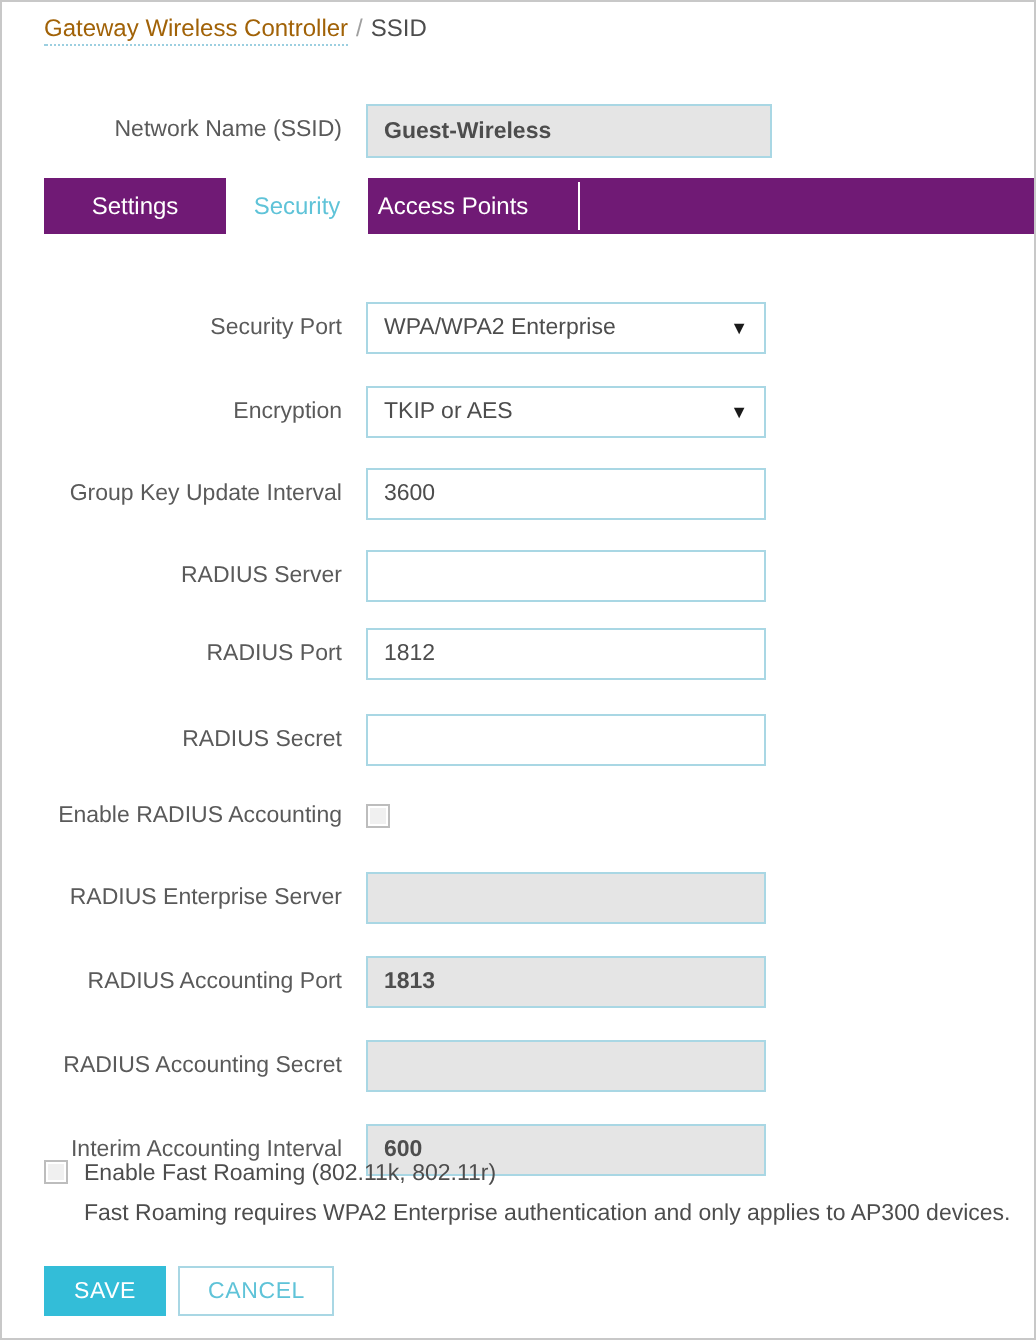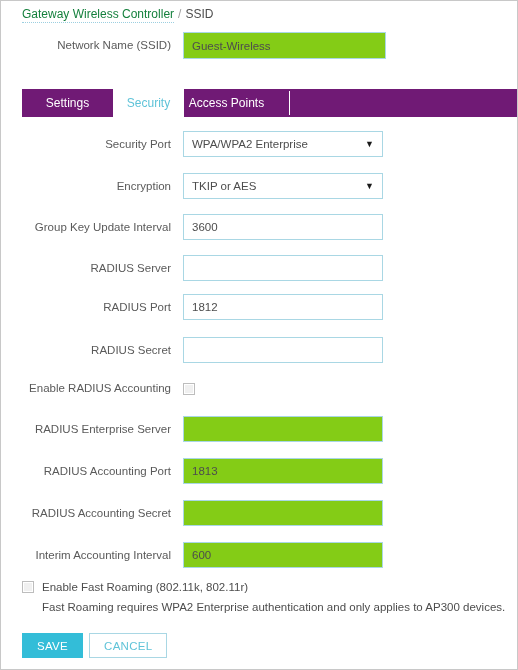--- a/index.html
+++ b/index.html
@@ -23,39 +23,40 @@
   
   .breadcrumb {
     position: absolute;
     top: 6px;
     left: 21px;
     font-size: 12px;
     color: #595959;
     white-space: nowrap;
   }
   .breadcrumb .crumb-link {
-    color: #15803d;
+    color: #a16207;
     border-bottom: 1px dotted #9ccfe0;
     padding-bottom: 1px;
     cursor: pointer;
   }
   .breadcrumb .crumb-sep {
     color: #a0a0a0;
     margin: 0 4px;
   }
   .breadcrumb .crumb-current {
     color: #4d4d4d;
   }
 
   
   .field-row {
     position: absolute;
     left: 0;
     width: 518px;
     height: 26px;
+    margin-top: 20px;
   }
   .field-label {
     position: absolute;
     left: 0;
     width: 170px;
     text-align: right;
     font-size: 11.5px;
     color: #5a5a5a;
     line-height: 26px;
     white-space: nowrap;
@@ -74,22 +75,23 @@
     border: 1px solid #a9d7e4;
     background: #ffffff;
     font-family: "Liberation Sans", sans-serif;
     font-size: 11.5px;
     color: #4d4d4d;
     padding: 0 8px;
     outline: none;
     border-radius: 0;
   }
   .txt.disabled {
-    background: #84cc16;
-    color: #4d4d4d;
+    background: #e5e5e5;
+    color: #4d4d4d;
+    font-weight: bold;
   }
   .sel {
     position: relative;
     width: 100%;
     height: 100%;
     box-sizing: border-box;
     border: 1px solid #a9d7e4;
     background: #ffffff;
     font-size: 11.5px;
     color: #4d4d4d;

